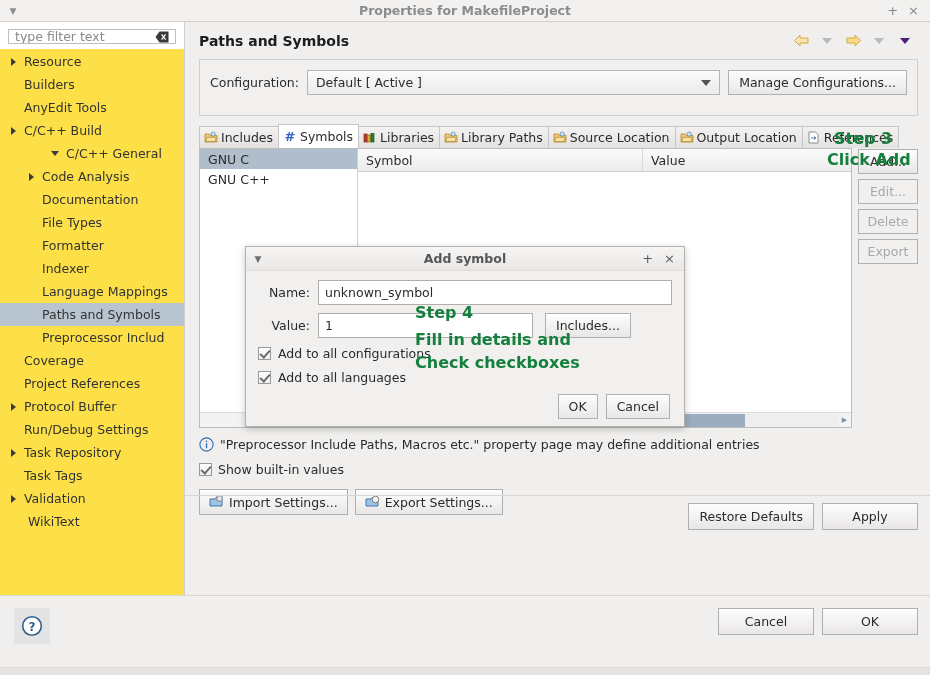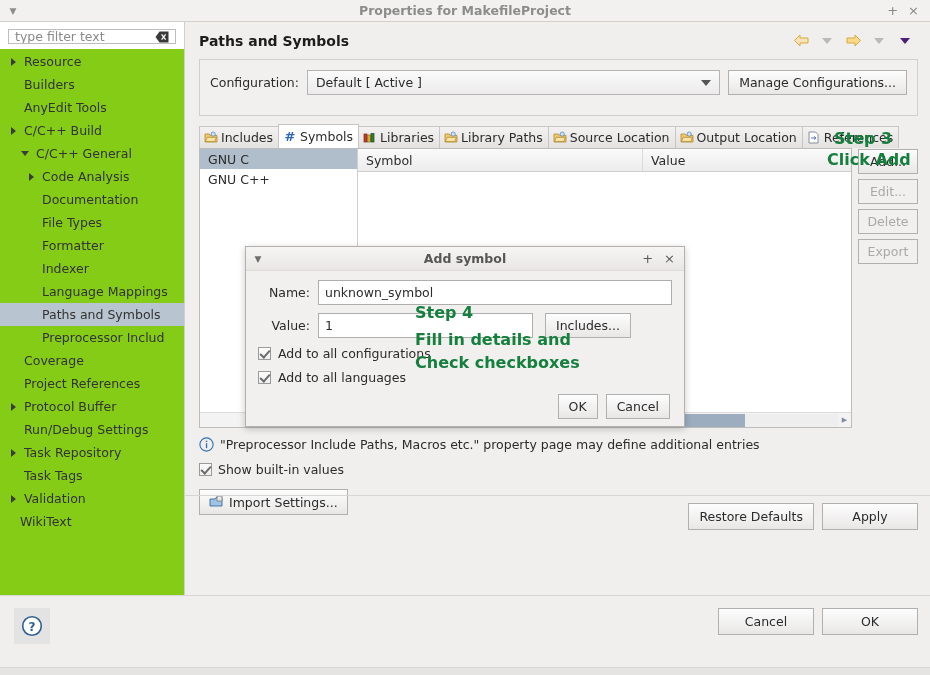--- a/index.html
+++ b/index.html
@@ -53,21 +53,21 @@
     padding: 0 26px 0 6px; font-size: 12.5px;
     font-family: "DejaVu Sans", "Liberation Sans", sans-serif;
     color: #333; background: transparent;
   }
   .filterbox input::placeholder { color: #8a8a8a; }
   .clear-ico {
     position: absolute; right: 6px; top: 50%; transform: translateY(-50%);
     width: 14px; height: 12px;
   }
 
-  .tree { flex: 1; overflow: hidden; padding-top: 1px; background:#84cc16; }
+  .tree { flex: 1; overflow: hidden; padding-top: 1px; background:#fde047; }
   .tnode {
     height: 23px; display: flex; align-items: center;
     padding-left: 4px; font-size: 12.5px; color: #333; white-space: nowrap;
   }
   .tnode.sel { background: #b8c4d0; }
   .twist { width: 18px; display:flex; align-items:center; justify-content:center; flex:0 0 18px;}
   .twist i { display:block; width:0;height:0; }
   .twist.right i { border-left: 5px solid #3c3c3c; border-top:4px solid transparent; border-bottom:4px solid transparent; }
   .twist.down i  { border-top: 5px solid #3c3c3c; border-left:4px solid transparent; border-right:4px solid transparent; }
   .tlabel { padding-left: 2px; }
@@ -265,21 +265,21 @@
         <div class="tnode" style="padding-left: 4px;">
           <span class="twist"></span>
           <span class="tlabel">AnyEdit Tools</span>
         </div>
         <div class="tnode" style="padding-left: 4px;">
           <span class="twist right">
             <i></i>
           </span>
           <span class="tlabel">C/C++ Build</span>
         </div>
-        <div class="tnode" style="padding-left: 16px;">
+        <div class="tnode" style="padding-left: 16px; margin-left: 30px;">
           <span class="twist down">
             <i></i>
           </span>
           <span class="tlabel">C/C++ General</span>
         </div>
         <div class="tnode" style="padding-left: 22px;">
           <span class="twist right">
             <i></i>
           </span>
           <span class="tlabel">Code Analysis</span>
@@ -339,21 +339,21 @@
         <div class="tnode" style="padding-left: 4px;">
           <span class="twist"></span>
           <span class="tlabel">Task Tags</span>
         </div>
         <div class="tnode" style="padding-left: 4px;">
           <span class="twist right">
             <i></i>
           </span>
           <span class="tlabel">Validation</span>
         </div>
-        <div class="tnode" style="padding-left: 0;">
+        <div class="tnode" style="padding-left: 8px;">
           <span class="twist"></span>
           <span class="tlabel">WikiText</span>
         </div>
       </div>
     <div class="lp-scroll">
       <div class="lp-arrow">◀</div>
       <div class="lp-track">
           <div class="lp-thumb"></div>
         </div>
       <div class="lp-arrow">▶</div>
@@ -521,20 +521,27 @@
       </div>
 
       <div class="settings-btns">
         <button class="btn">
           <svg width="15" height="14" viewBox="0 0 15 14">
             <path d="M1 4 L6 4 L7 2.5 L13 2.5 L13 11 L1 11 Z" fill="#9dc3e6" stroke="#3b6c9e" stroke-width="0.9"></path>
             <path d="M8 1 L13 1 L13 6 L8 6 Z" fill="#e9e9e9" stroke="#777" stroke-width="0.8"></path>
           </svg>
           <span>Import Settings...</span>
         </button>
+        <button class="btn">
+          <svg width="15" height="14" viewBox="0 0 15 14">
+            <path d="M1 4 L6 4 L7 2.5 L13 2.5 L13 11 L1 11 Z" fill="#9dc3e6" stroke="#3b6c9e" stroke-width="0.9"></path>
+            <circle cx="10.5" cy="4.5" r="3.3" fill="#f3f3f3" stroke="#666" stroke-width="0.8"></circle>
+          </svg>
+          <span>Export Settings...</span>
+        </button>
       </div>
 
     </div>
 
     <div class="apply-bar">
       <button class="btn">Restore Defaults</button>
       <button class="btn">Apply</button>
     </div>
 
   </div>

